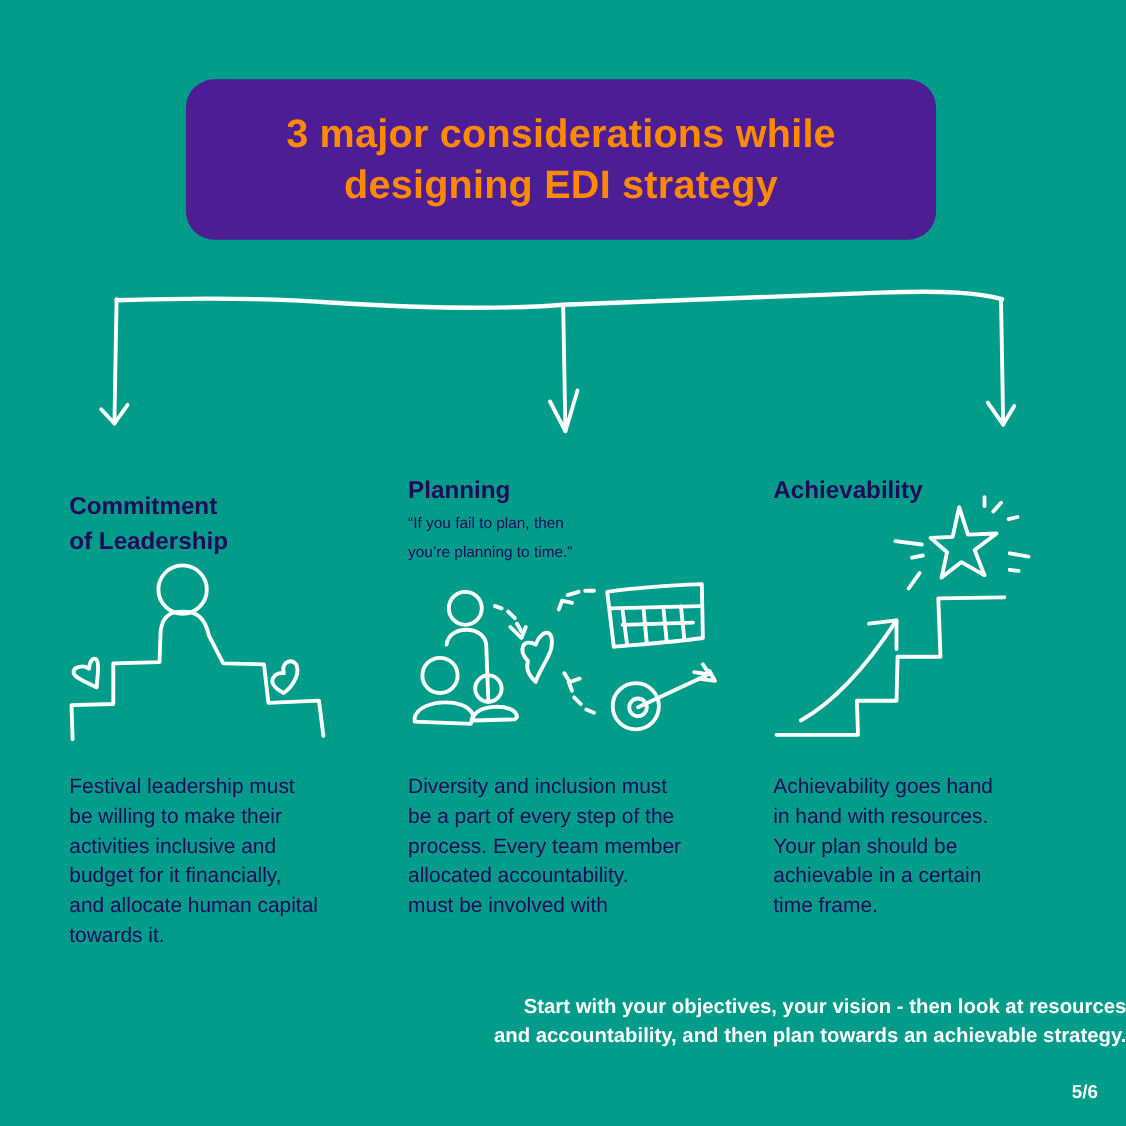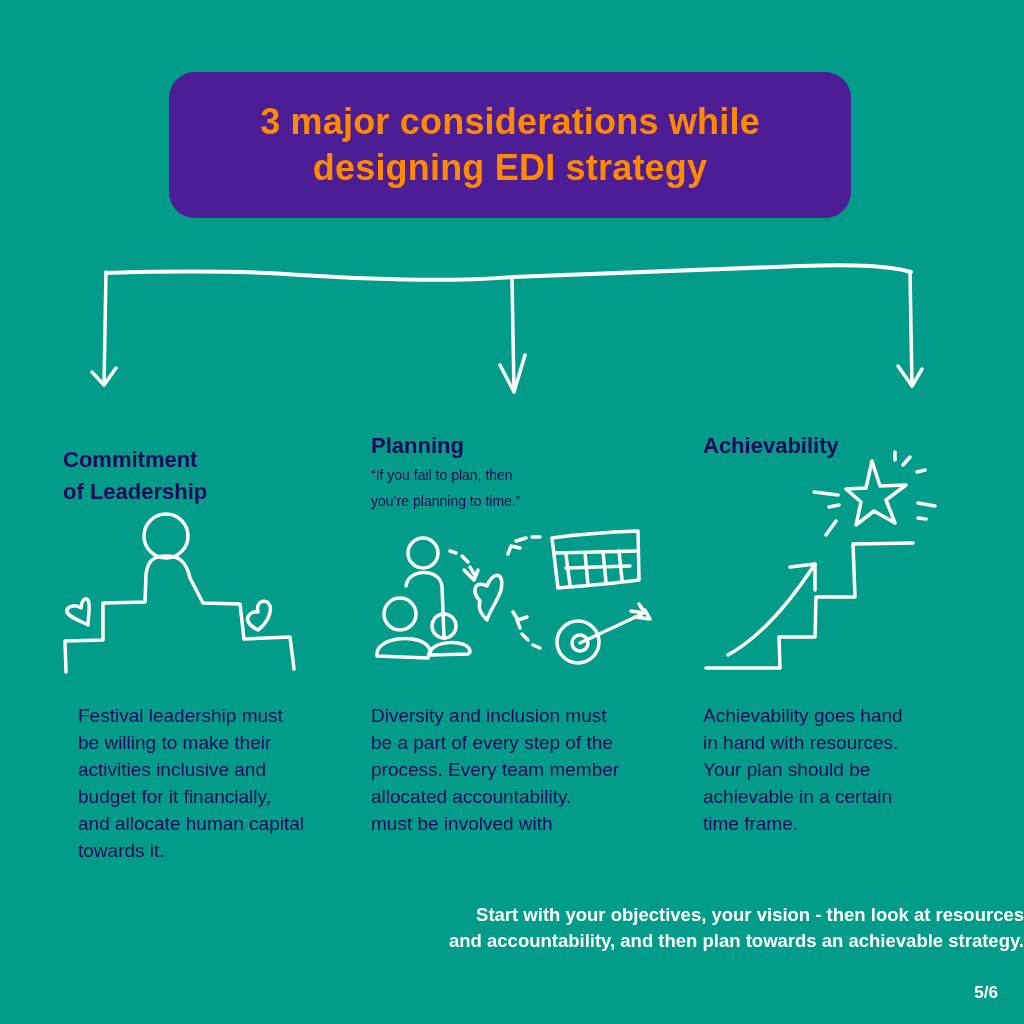--- a/index.html
+++ b/index.html
@@ -91,21 +91,21 @@
     <path d="M895 452 L895 460 M903 465 L910 457 M917 472 L925 470 M918 503 L935 506 M918 518 L926 519"></path>
   </g>
 </svg>
 
 <div class="col" style="left:63px; top:444px; width:300px;">
   <div class="heading">
     <div>Commitment</div>
     <div>of Leadership</div>
   </div>
 </div>
-<div class="col desc" style="left:63px; top:702px; width:300px;margin-left:15px;">
+<div class="col desc" style="left:63px; top:702px; width:300px;">
   <div>Festival leadership must</div>
   <div>be willing to make their</div>
   <div>activities inclusive and</div>
   <div>budget for it financially,</div>
   <div>and allocate human capital</div>
   <div>towards it.</div>
 </div>
 
 <div class="col" style="left:371px; top:430px; width:320px;">
   <div class="heading">Planning</div>

